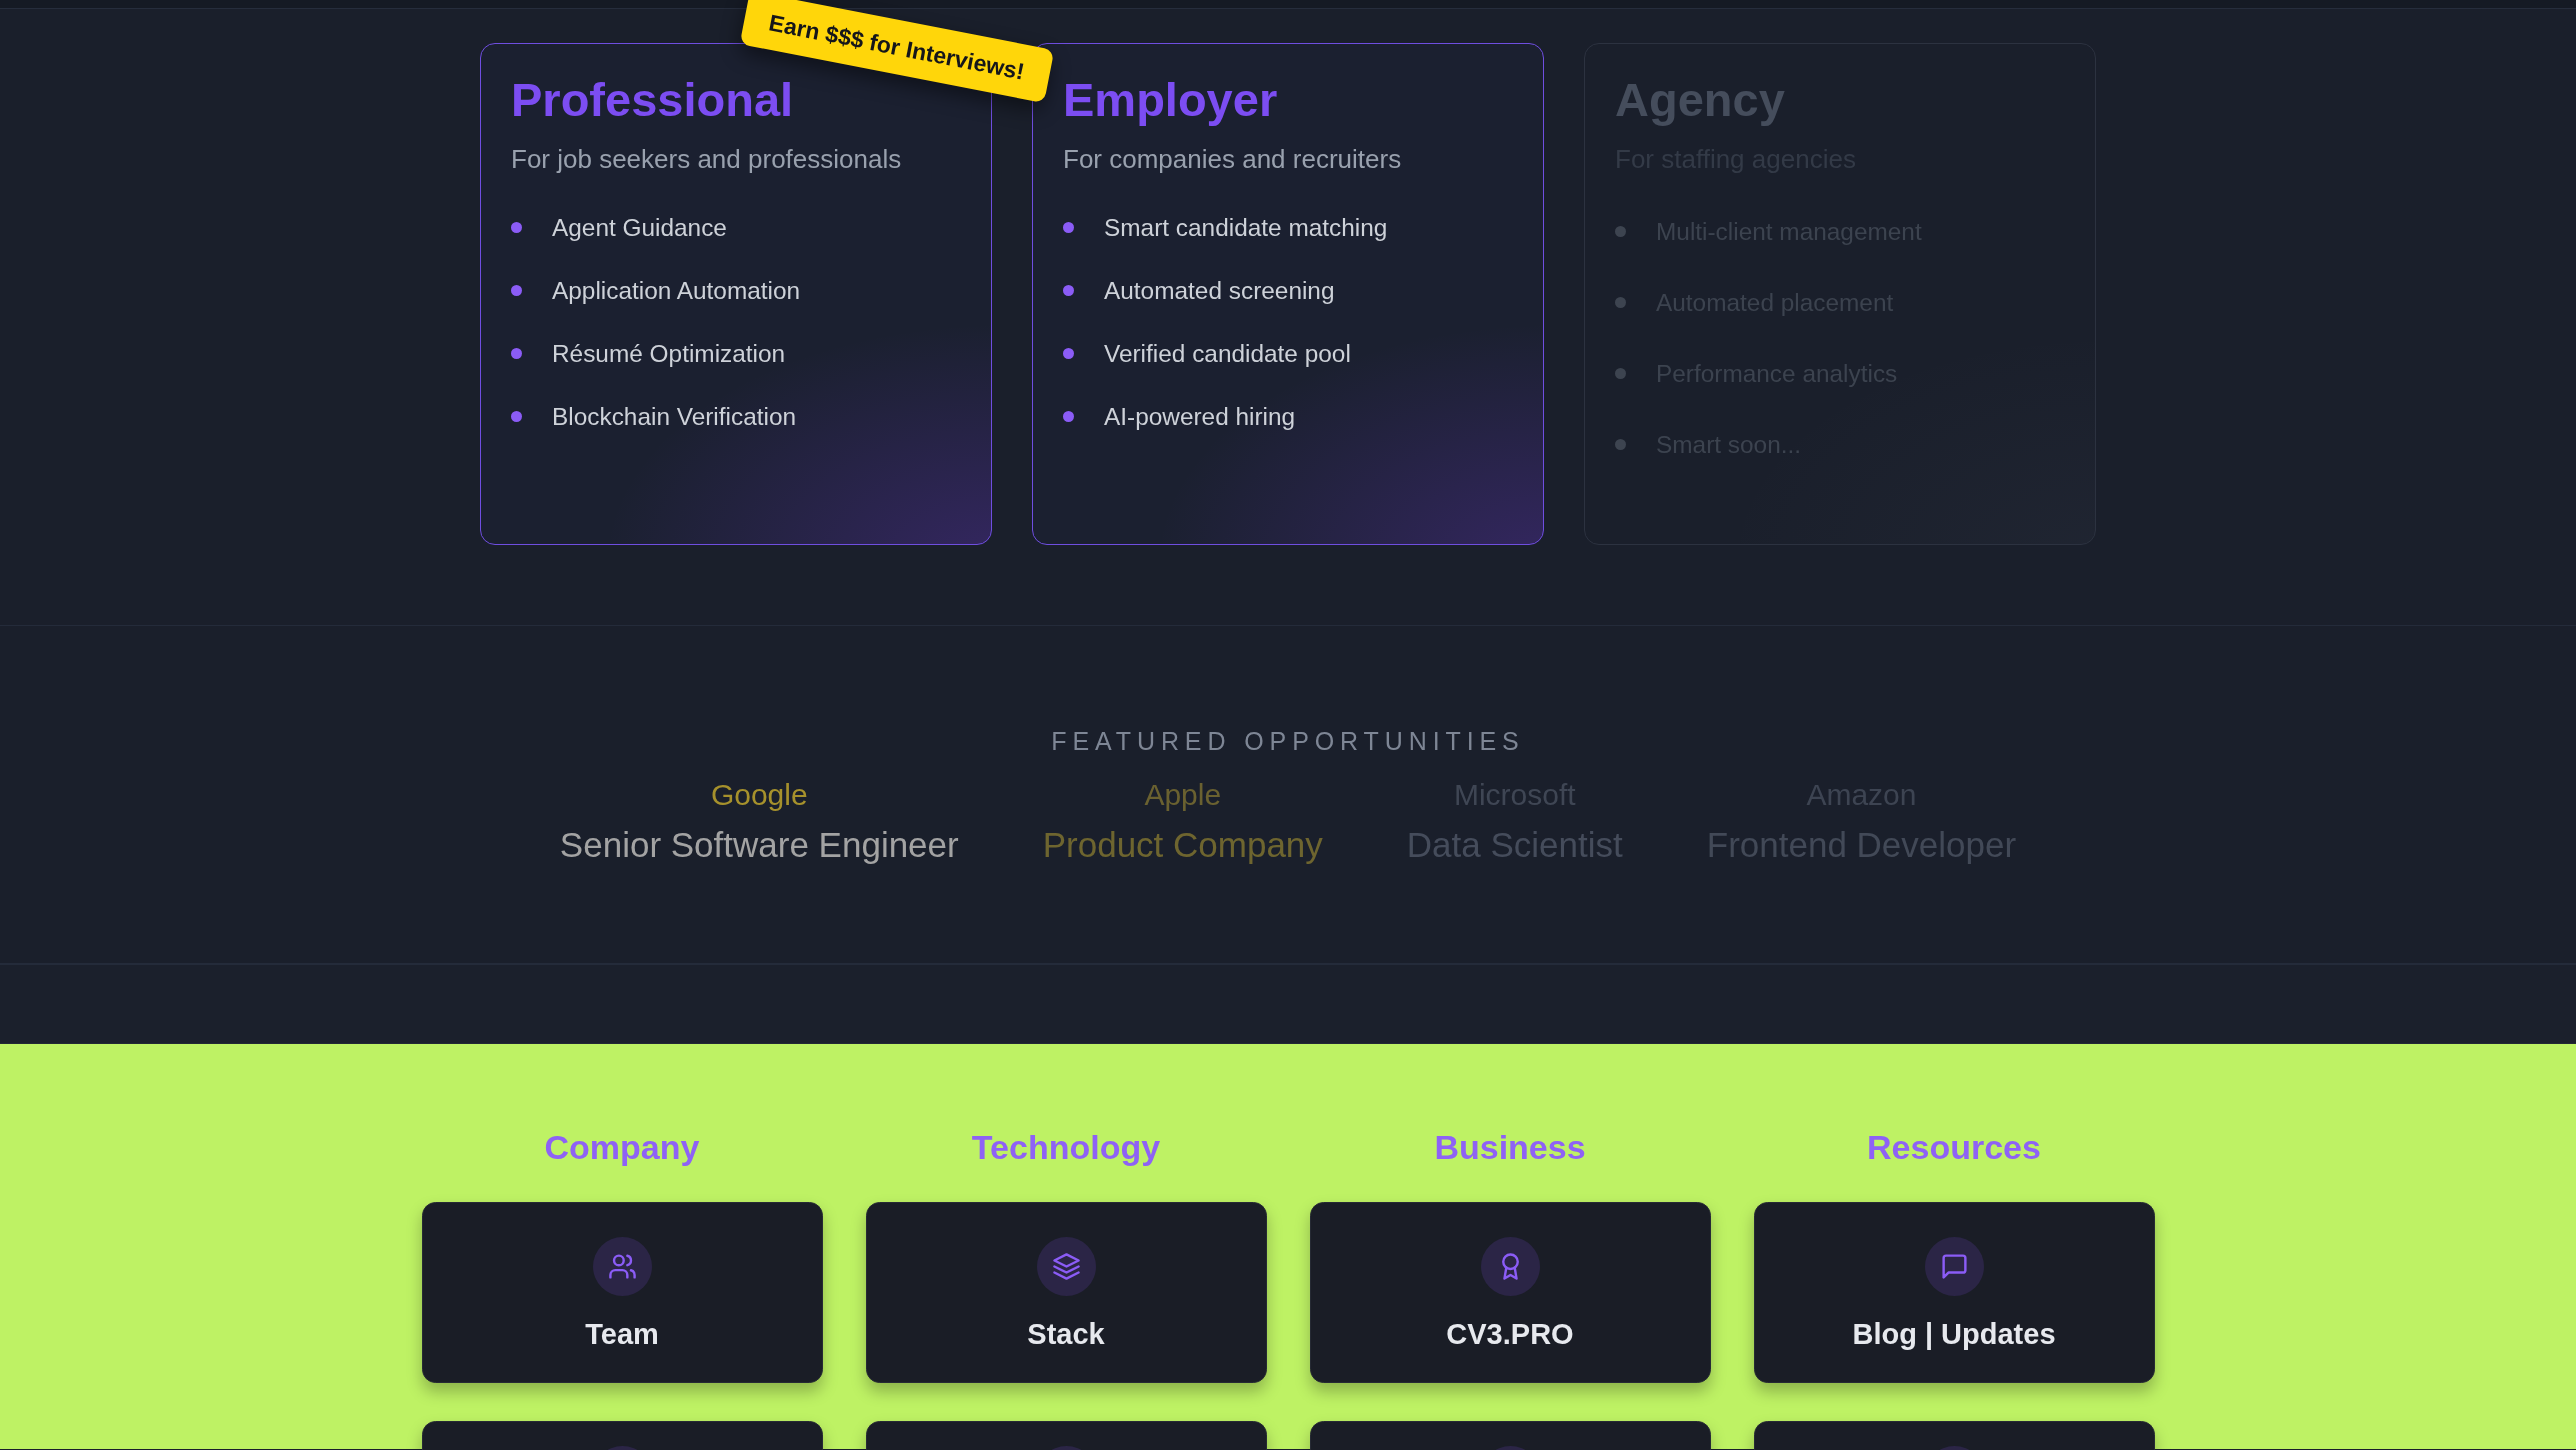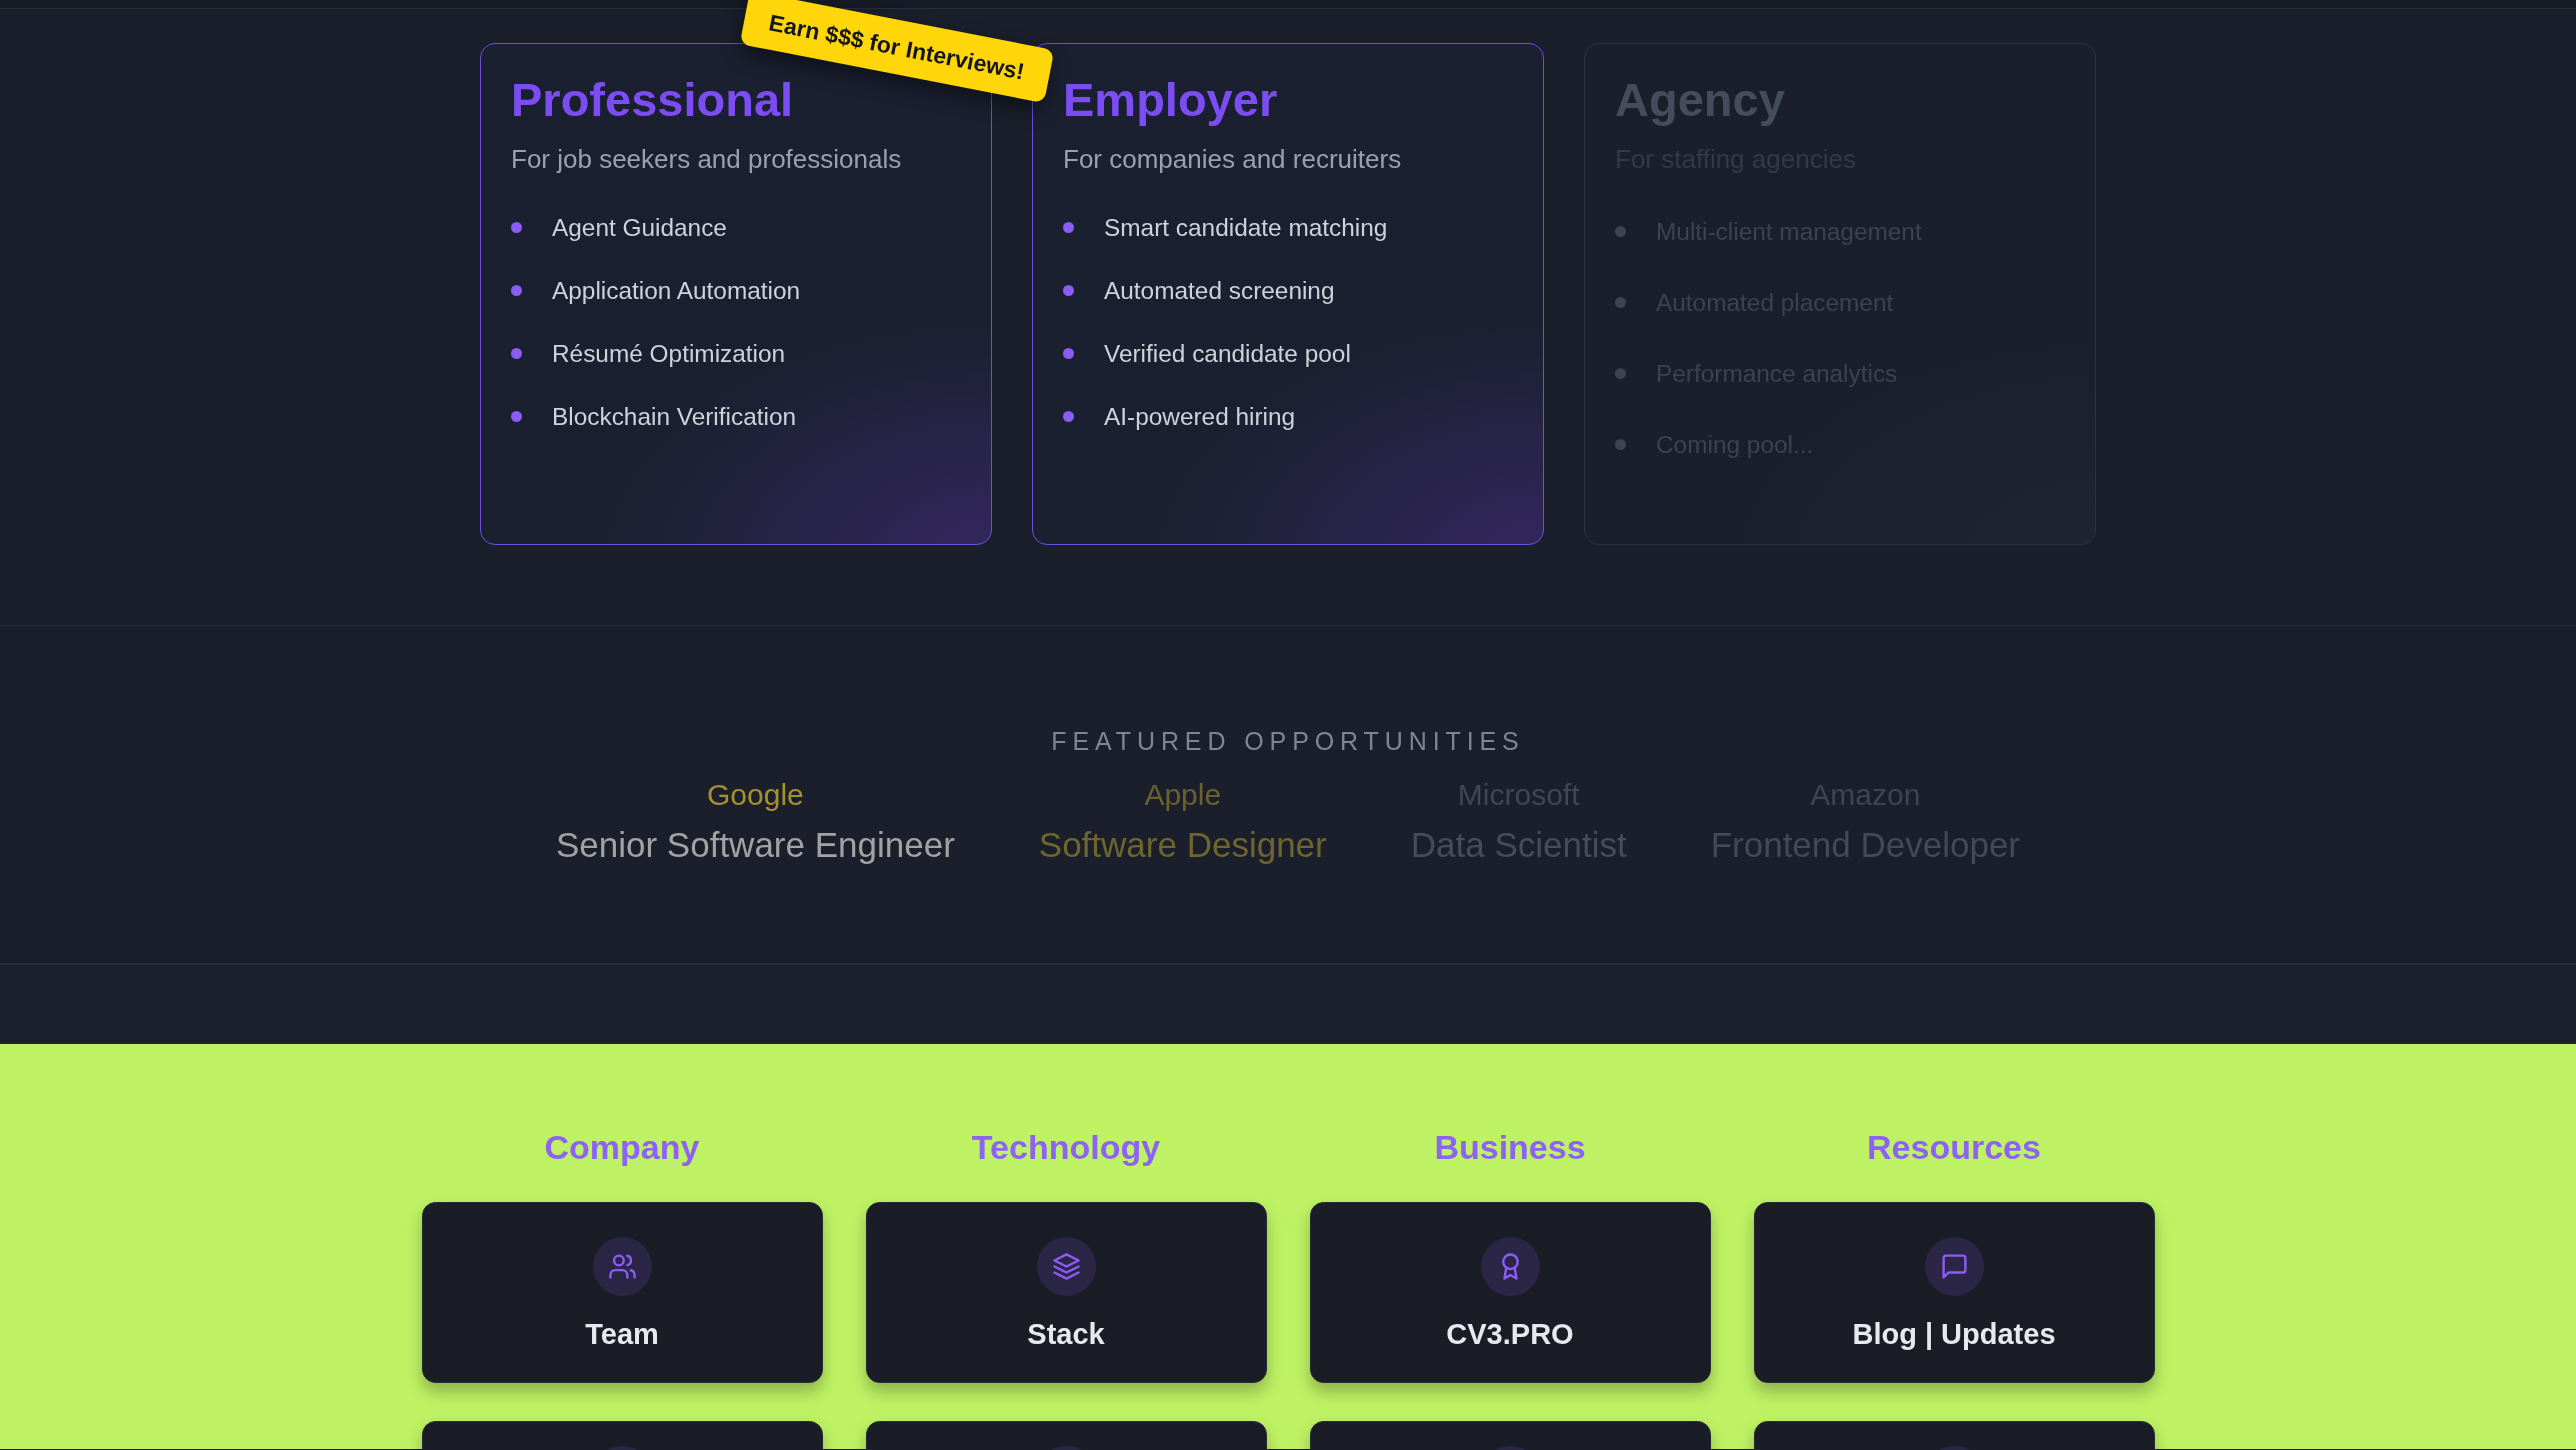--- a/index.html
+++ b/index.html
@@ -162,40 +162,40 @@
           <li>
             <span class="dot"></span>
             <span>Automated placement</span>
           </li>
           <li>
             <span class="dot"></span>
             <span>Performance analytics</span>
           </li>
           <li>
             <span class="dot"></span>
-            <span>Coming pool...</span>
+            <span>Smart soon...</span>
           </li>
         </ul>
       </div>
 
     </div>
   </div>
 
   <div class="divider"></div>
 
   <div class="section-featured">
     <div class="featured-title">FEATURED OPPORTUNITIES</div>
     <div class="jobs-row">
       <div class="job job--active">
         <div class="job-company">Google</div>
         <div class="job-role">Senior Software Engineer</div>
       </div>
       <div class="job job--fading">
         <div class="job-company">Apple</div>
-        <div class="job-role">Software Designer</div>
+        <div class="job-role">Product Company</div>
       </div>
       <div class="job job--dim">
         <div class="job-company">Microsoft</div>
         <div class="job-role">Data Scientist</div>
       </div>
       <div class="job job--dimmer">
         <div class="job-company">Amazon</div>
         <div class="job-role">Frontend Developer</div>
       </div>
     </div>

